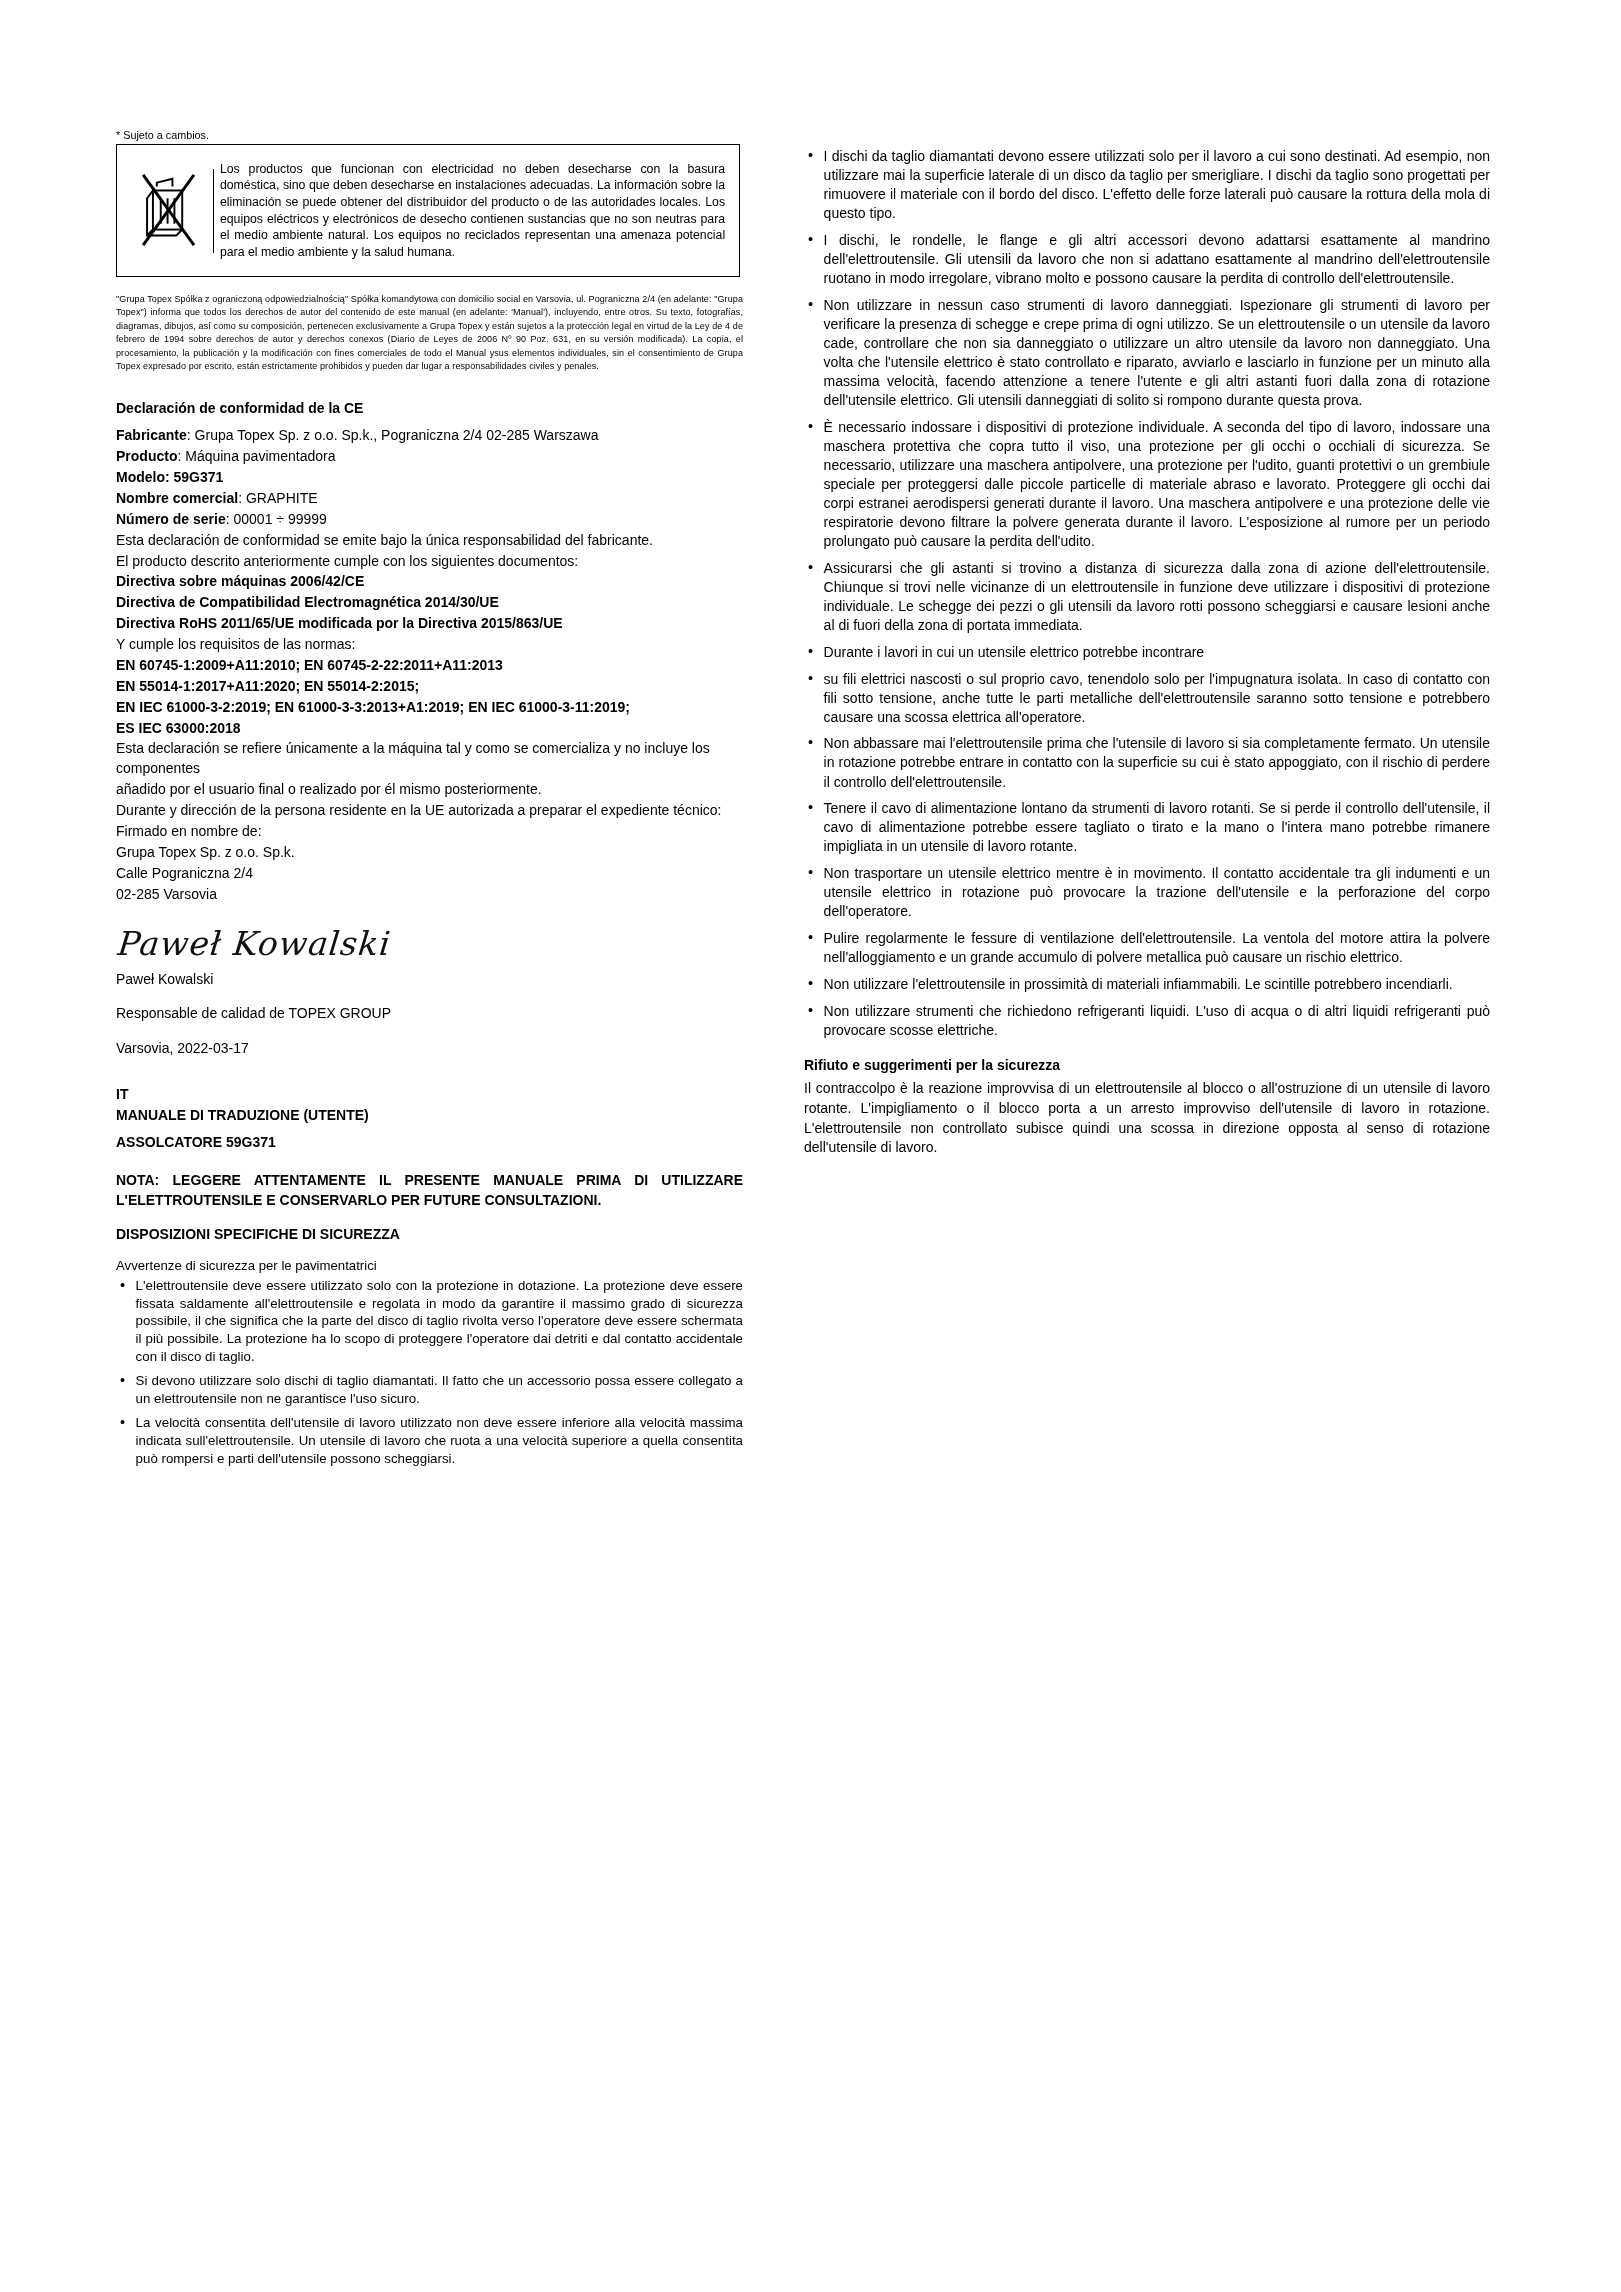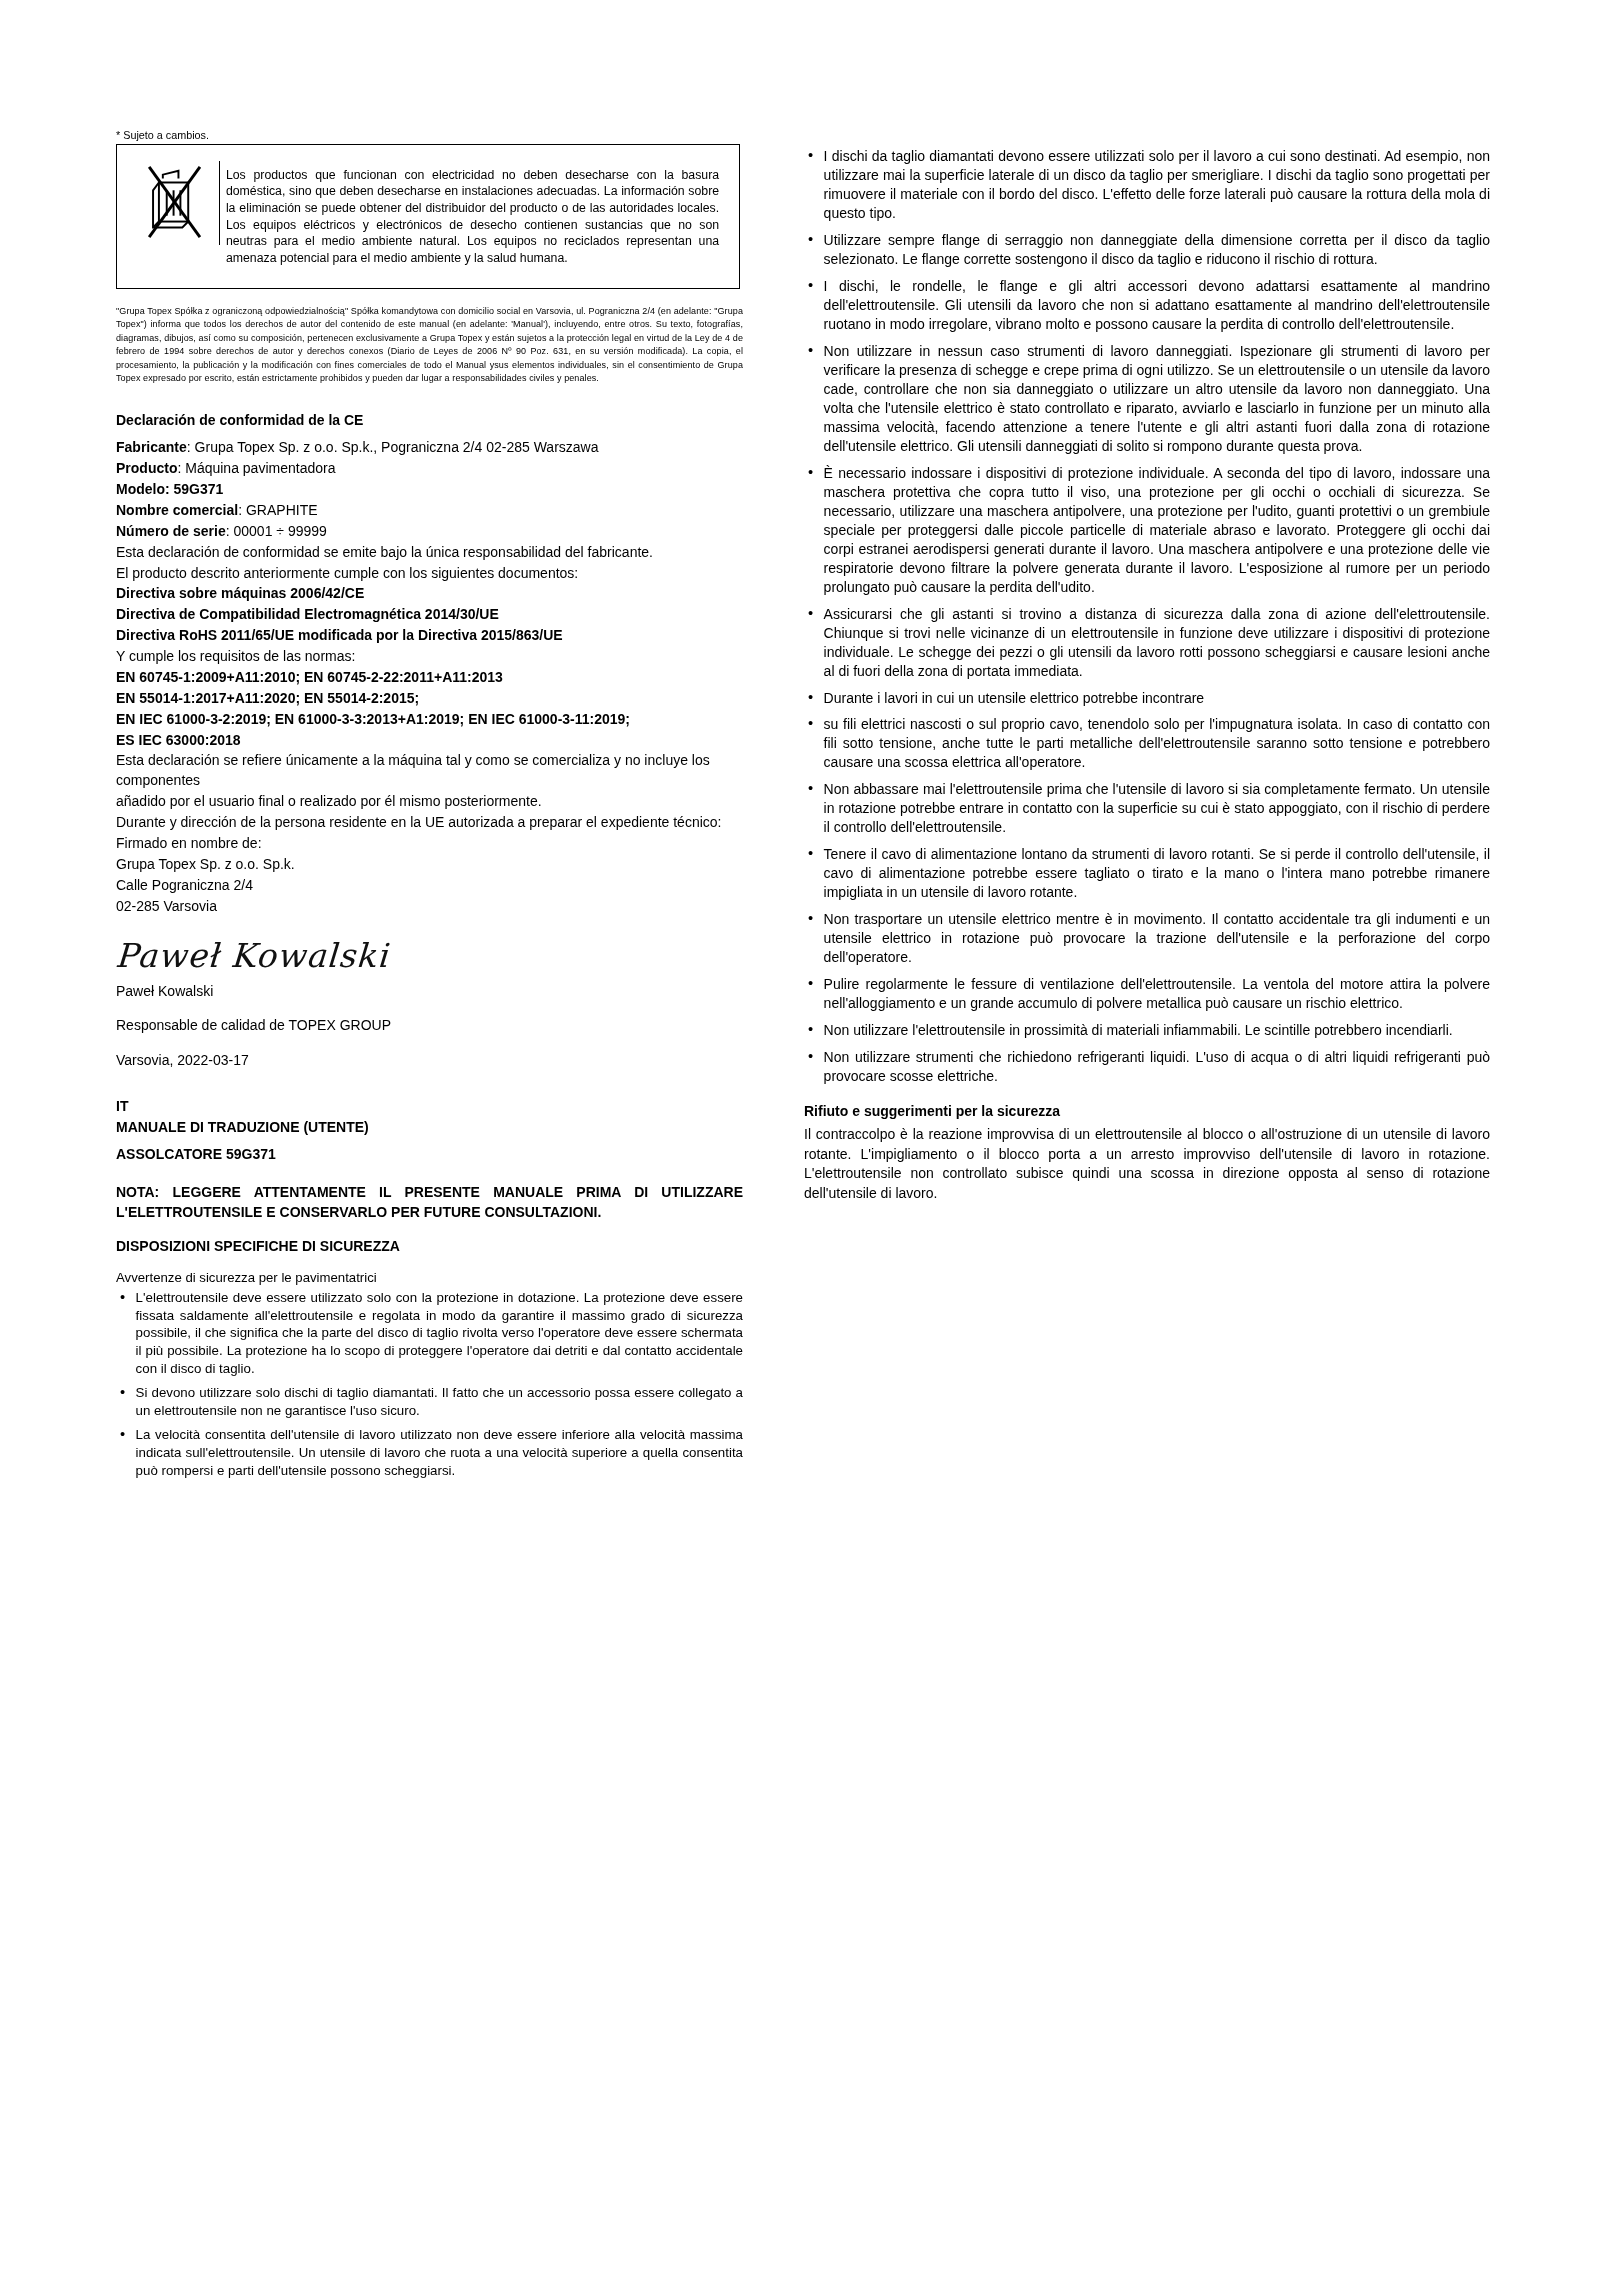--- a/index.html
+++ b/index.html
@@ -38,22 +38,22 @@
   .top-note {
     font-size: 10.8px;
     line-height: 1.2;
     margin-bottom: 2px;
   }
 
   
   .weee-box {
     border: 1px solid #000;
     display: flex;
-    align-items: flex-start;
-    padding: 16px;
+    align-items: center;
+    padding: 10px;
     width: 624px;
     box-sizing: border-box;
   }
   .weee-icon {
     width: 86px;
     flex: 0 0 86px;
     border-right: 1px solid #000;
     display: flex;
     align-items: center;
     justify-content: center;
@@ -246,21 +246,20 @@
     <ul class="bl">
       <li>L'elettroutensile deve essere  utilizzato solo con la protezione in dotazione. La protezione deve essere fissata saldamente all'elettroutensile  e  regolata  in  modo  da  garantire  il  massimo grado di sicurezza possibile, il che significa che la parte del disco di  taglio  rivolta  verso  l'operatore  deve  essere  schermata  il  più possibile. La protezione ha lo scopo di proteggere l'operatore dai detriti e dal contatto accidentale con il disco di taglio.</li>
       <li>Si devono utilizzare solo dischi di taglio diamantati. Il fatto che un accessorio possa essere collegato a un elettroutensile non ne garantisce l'uso sicuro.</li>
       <li>La velocità consentita dell'utensile di lavoro utilizzato non deve essere inferiore alla velocità massima indicata sull'elettroutensile. Un utensile di lavoro che ruota a una velocità superiore a quella consentita può rompersi e parti dell'utensile possono scheggiarsi.</li>
     </ul>
   </div>
 
   <div class="col-right">
     <ul class="bl">
       <li>I  dischi  da  taglio  diamantati  devono  essere  utilizzati  solo  per  il lavoro  a  cui  sono  destinati.  Ad  esempio,  non  utilizzare  mai  la superficie laterale di un disco da taglio per smerigliare. I dischi da taglio sono progettati per rimuovere il materiale con il bordo del disco. L'effetto delle forze laterali può causare la rottura della mola di questo tipo.</li>
-      <li>Utilizzare  sempre  flange  di  serraggio  non  danneggiate  della dimensione corretta per il disco da taglio selezionato. Le flange corrette  sostengono  il  disco  da  taglio  e  riducono  il  rischio  di rottura.</li>
       <li>I  dischi,  le  rondelle,  le  flange  e  gli  altri  accessori  devono  adattarsi esattamente al mandrino dell'elettroutensile. Gli utensili da lavoro che non si adattano esattamente al mandrino dell'elettroutensile ruotano in modo irregolare, vibrano molto e possono causare la perdita di controllo dell'elettroutensile.</li>
       <li>Non  utilizzare  in  nessun  caso  strumenti  di  lavoro  danneggiati. Ispezionare  gli  strumenti  di  lavoro  per  verificare  la  presenza  di schegge e crepe prima di ogni utilizzo. Se un elettroutensile o un utensile  da  lavoro  cade,  controllare  che  non  sia  danneggiato  o utilizzare un altro utensile da lavoro non danneggiato. Una volta che  l'utensile  elettrico  è  stato  controllato  e  riparato,  avviarlo  e lasciarlo in funzione per un minuto alla massima velocità, facendo attenzione  a  tenere  l'utente  e  gli  altri  astanti  fuori  dalla  zona  di rotazione dell'utensile elettrico. Gli utensili danneggiati di solito si rompono durante questa prova.</li>
       <li>È  necessario  indossare  i  dispositivi  di  protezione  individuale.  A seconda  del  tipo  di  lavoro,  indossare  una  maschera  protettiva che copra tutto il viso, una protezione per gli occhi o occhiali di sicurezza.  Se  necessario,  utilizzare  una  maschera  antipolvere, una  protezione  per  l'udito,  guanti  protettivi  o  un  grembiule speciale  per  proteggersi  dalle  piccole  particelle  di  materiale abraso e lavorato. Proteggere  gli  occhi  dai  corpi  estranei aerodispersi generati durante il lavoro. Una maschera antipolvere e una protezione delle vie respiratorie devono filtrare la polvere generata  durante  il  lavoro.  L'esposizione  al  rumore  per  un periodo prolungato può causare la perdita dell'udito.</li>
       <li>Assicurarsi che gli astanti si trovino a distanza di sicurezza dalla zona  di  azione  dell'elettroutensile.  Chiunque  si  trovi  nelle vicinanze  di  un  elettroutensile  in  funzione  deve  utilizzare  i dispositivi  di  protezione  individuale.  Le  schegge  dei  pezzi  o  gli utensili  da  lavoro  rotti  possono  scheggiarsi  e  causare  lesioni anche al di fuori della zona di portata immediata.</li>
       <li>Durante i lavori in cui un utensile elettrico potrebbe incontrare</li>
       <li>su  fili  elettrici  nascosti  o  sul  proprio  cavo,  tenendolo  solo  per l'impugnatura  isolata.  In  caso  di  contatto  con  fili  sotto  tensione, anche  tutte  le  parti  metalliche  dell'elettroutensile  saranno  sotto tensione e potrebbero causare una scossa elettrica all'operatore.</li>
       <li>Non abbassare mai l'elettroutensile prima che l'utensile di lavoro si sia completamente fermato. Un utensile in rotazione potrebbe entrare  in  contatto  con  la  superficie  su  cui  è  stato  appoggiato, con il rischio di perdere il controllo dell'elettroutensile.</li>
       <li>Tenere  il  cavo  di  alimentazione  lontano  da  strumenti  di  lavoro rotanti.  Se  si  perde  il  controllo  dell'utensile,  il  cavo  di alimentazione  potrebbe  essere  tagliato  o  tirato  e  la  mano  o l'intera mano potrebbe rimanere impigliata in un utensile di lavoro rotante.</li>
       <li>Non  trasportare  un  utensile  elettrico  mentre  è  in  movimento.  Il contatto  accidentale  tra  gli  indumenti  e  un  utensile  elettrico  in rotazione può provocare la trazione dell'utensile e la perforazione del corpo dell'operatore.</li>
       <li>Pulire regolarmente le fessure di ventilazione dell'elettroutensile. La  ventola  del  motore  attira  la  polvere  nell'alloggiamento  e  un grande accumulo di polvere metallica può causare un rischio elettrico.</li>

